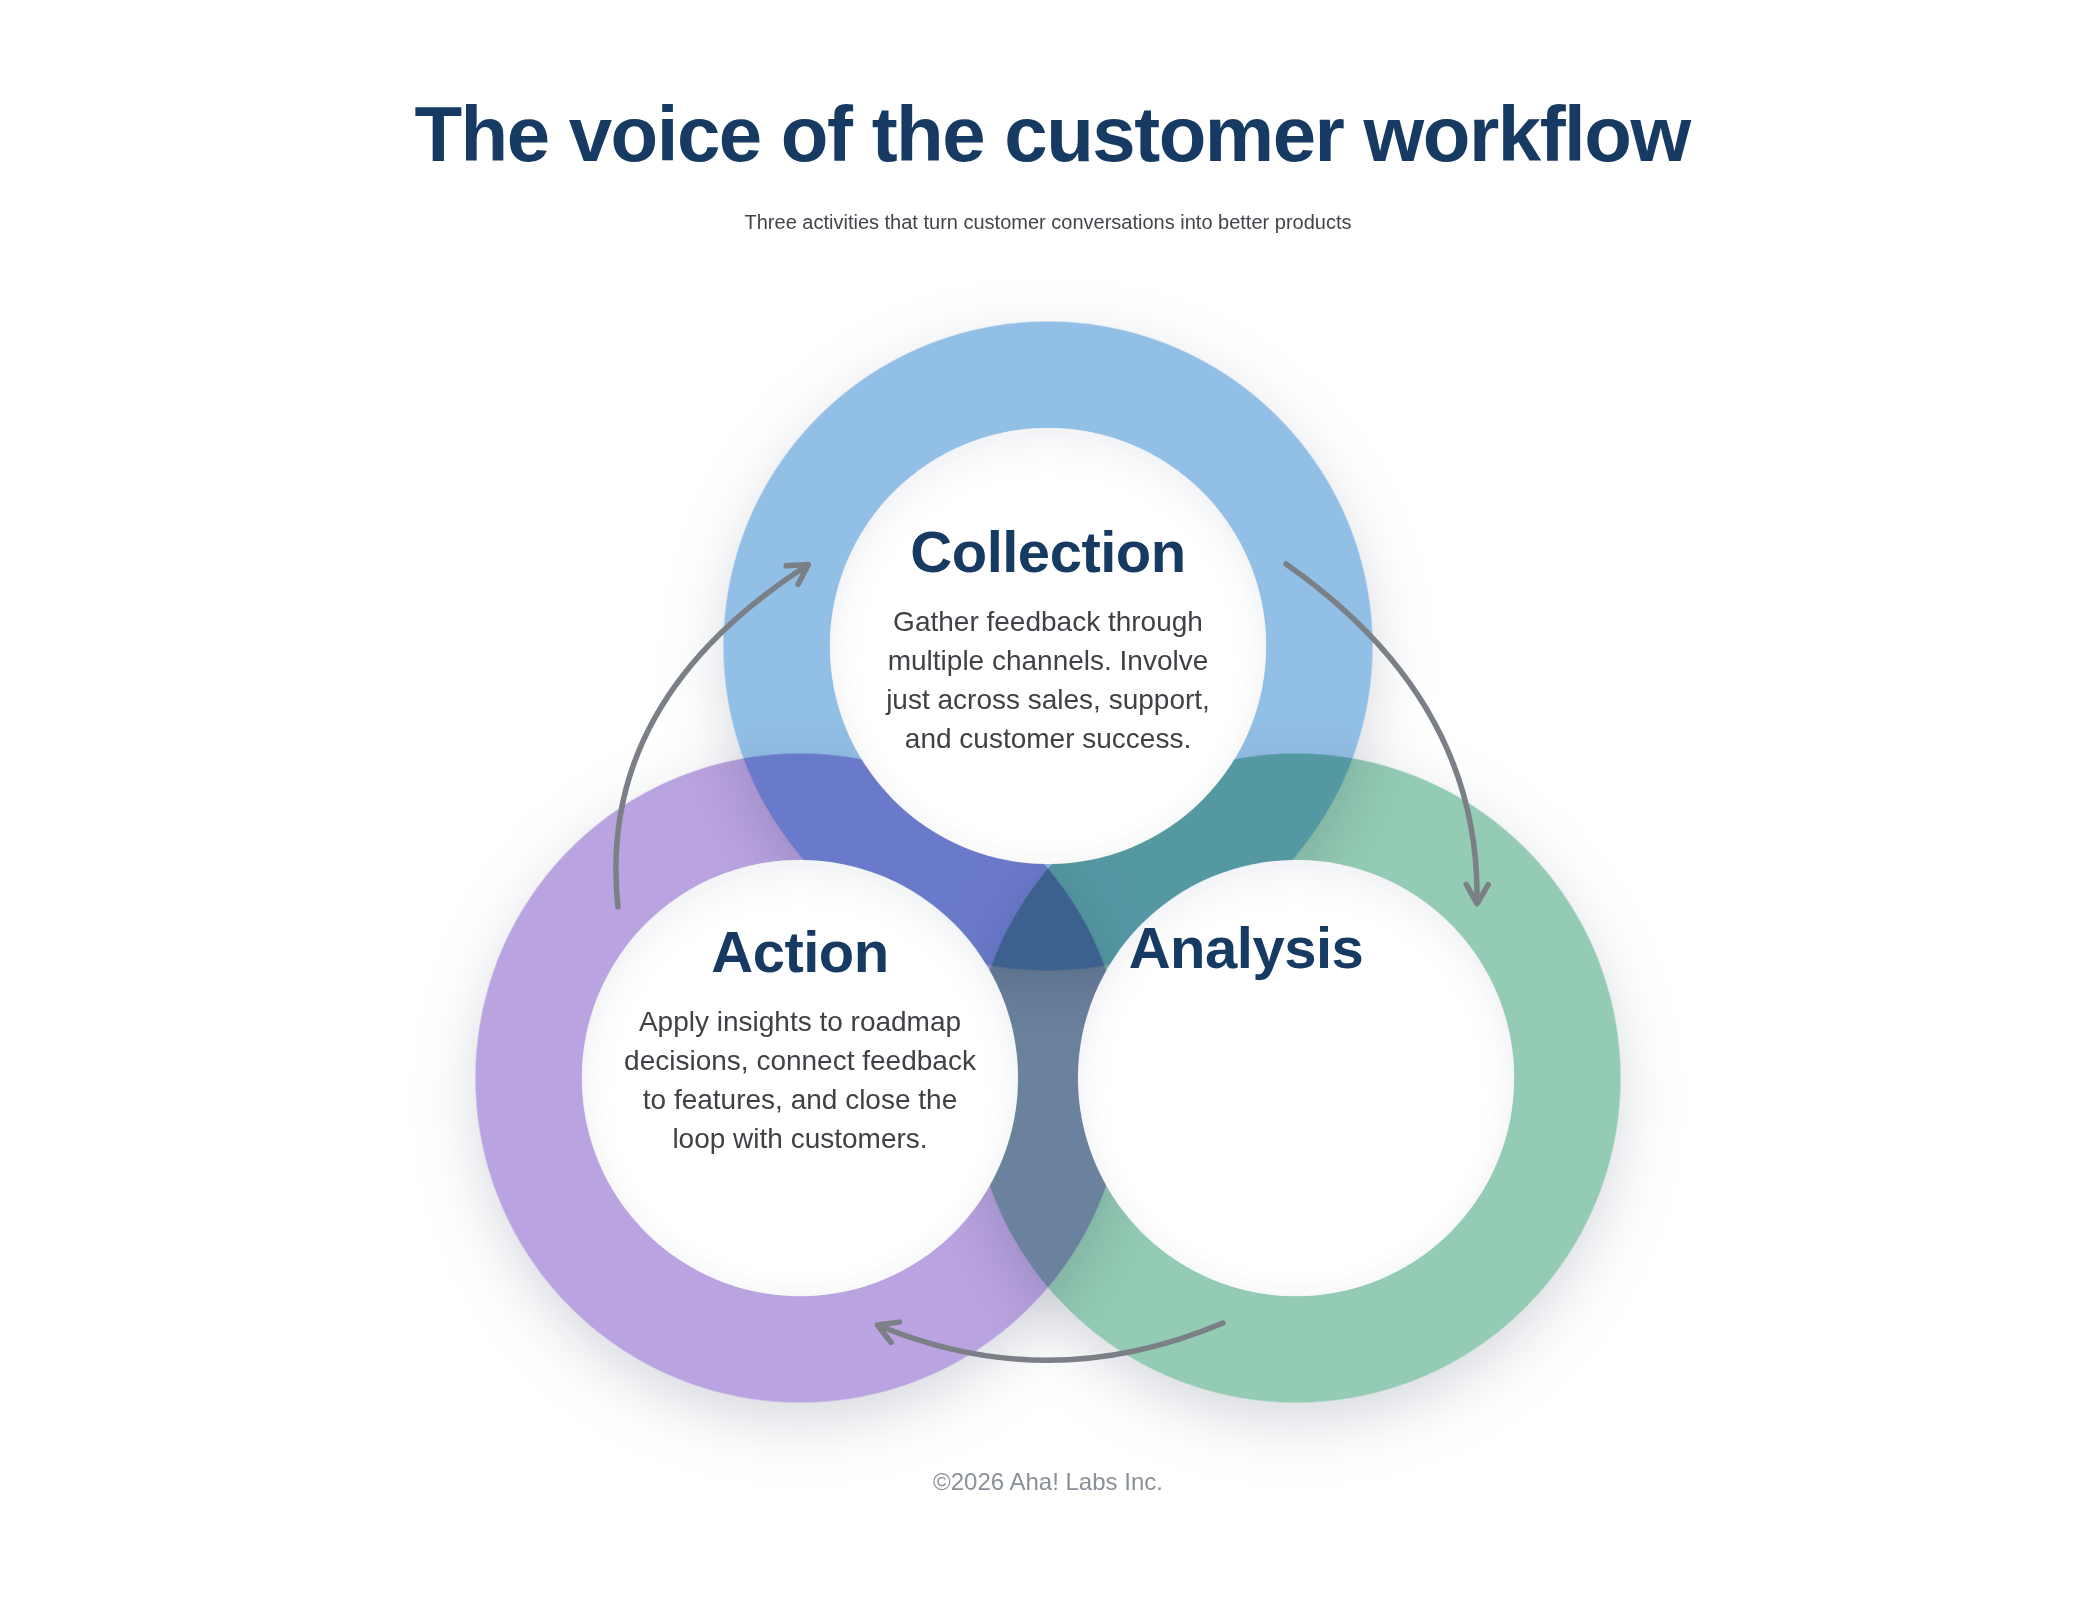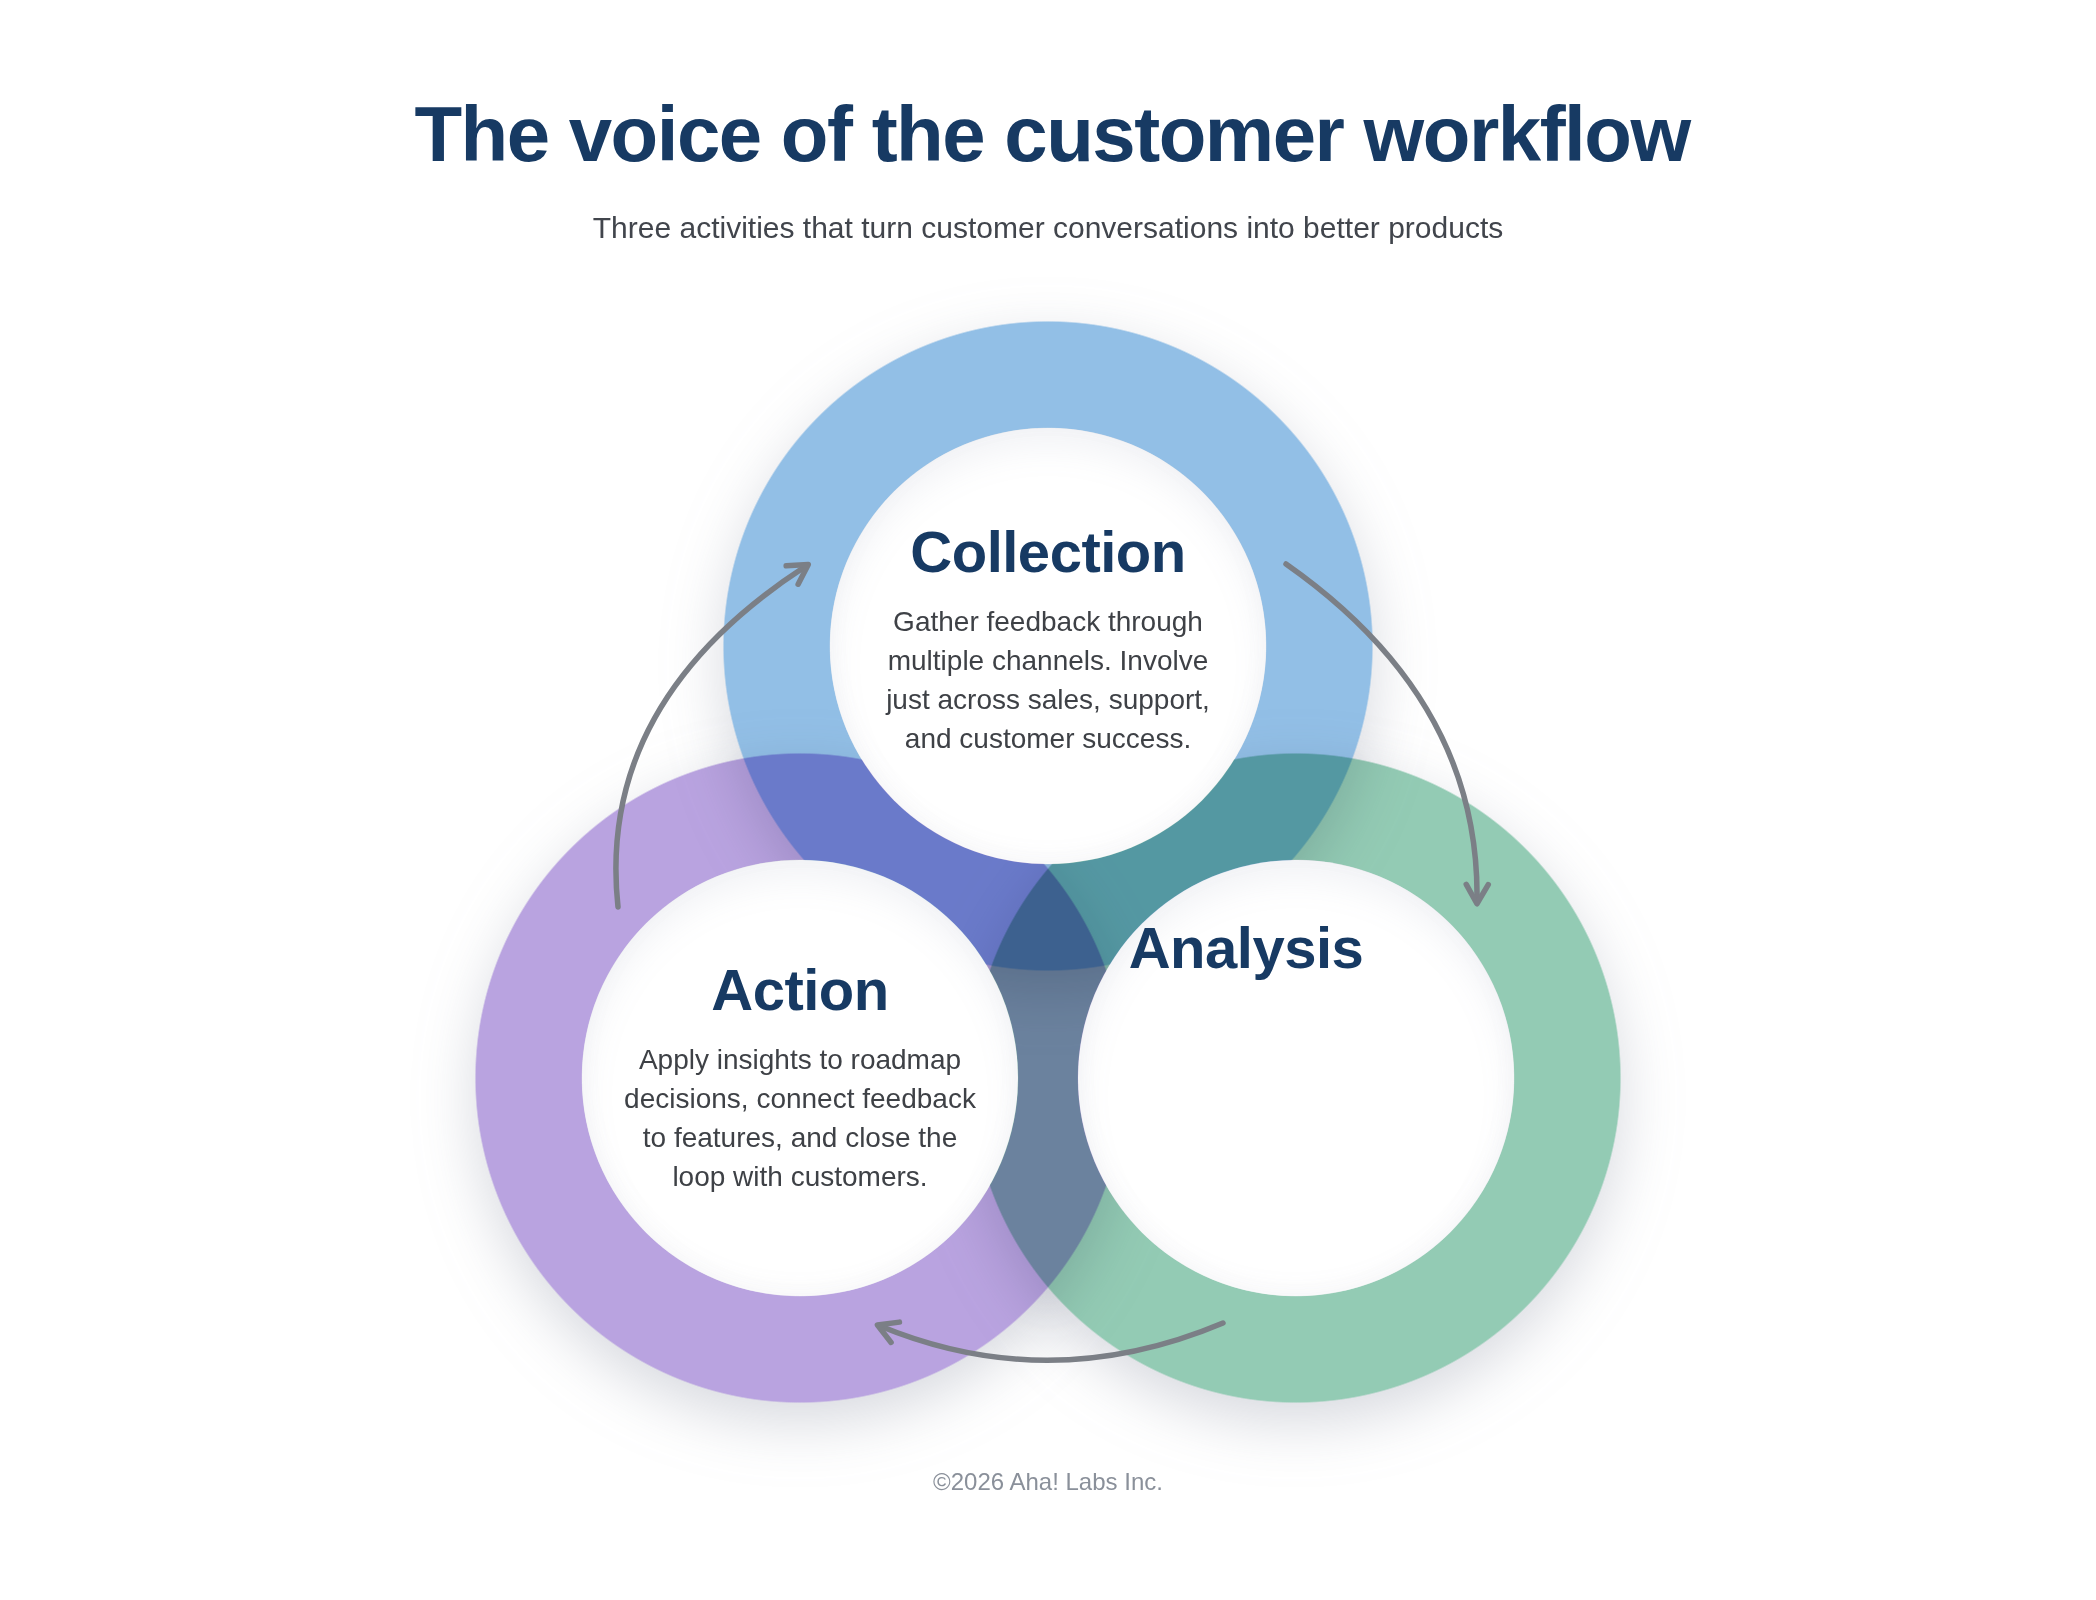--- a/index.html
+++ b/index.html
@@ -33,21 +33,21 @@
     letter-spacing: -1.5px;
     color: var(--navy, #173a63);
   }
   .subtitle {
     position: absolute;
     top: 210px;
     left: 0;
     width: 100%;
     margin: 0;
     text-align: center;
-    font-size: 30px;
+    font-size: 20px;
     line-height: 1.2;
     font-weight: 400;
     color: var(--subtitle, #41454c);
   }
   .diagram {
     position: absolute;
     inset: 0;
     isolation: isolate;
   }
   
@@ -164,21 +164,21 @@
     </svg>
 
     <div class="node-text" style="left:1048px; top:520px;text-align:center;">
       <h2 class="node-heading">Collection</h2>
       <p class="node-desc">Gather feedback through
 multiple channels. Involve
 just across sales, support,
 and customer success.</p>
     </div>
 
-    <div class="node-text" style="left:800px; top:958px;">
+    <div class="node-text" style="left:800px; top:920px;">
       <h2 class="node-heading">Action</h2>
       <p class="node-desc">Apply insights to roadmap
 decisions, connect feedback
 to features, and close the
 loop with customers.</p>
     </div>
 
     <div class="node-text" style="left:1246px; top:916px;">
       <h2 class="node-heading">Analysis</h2>
     </div>

